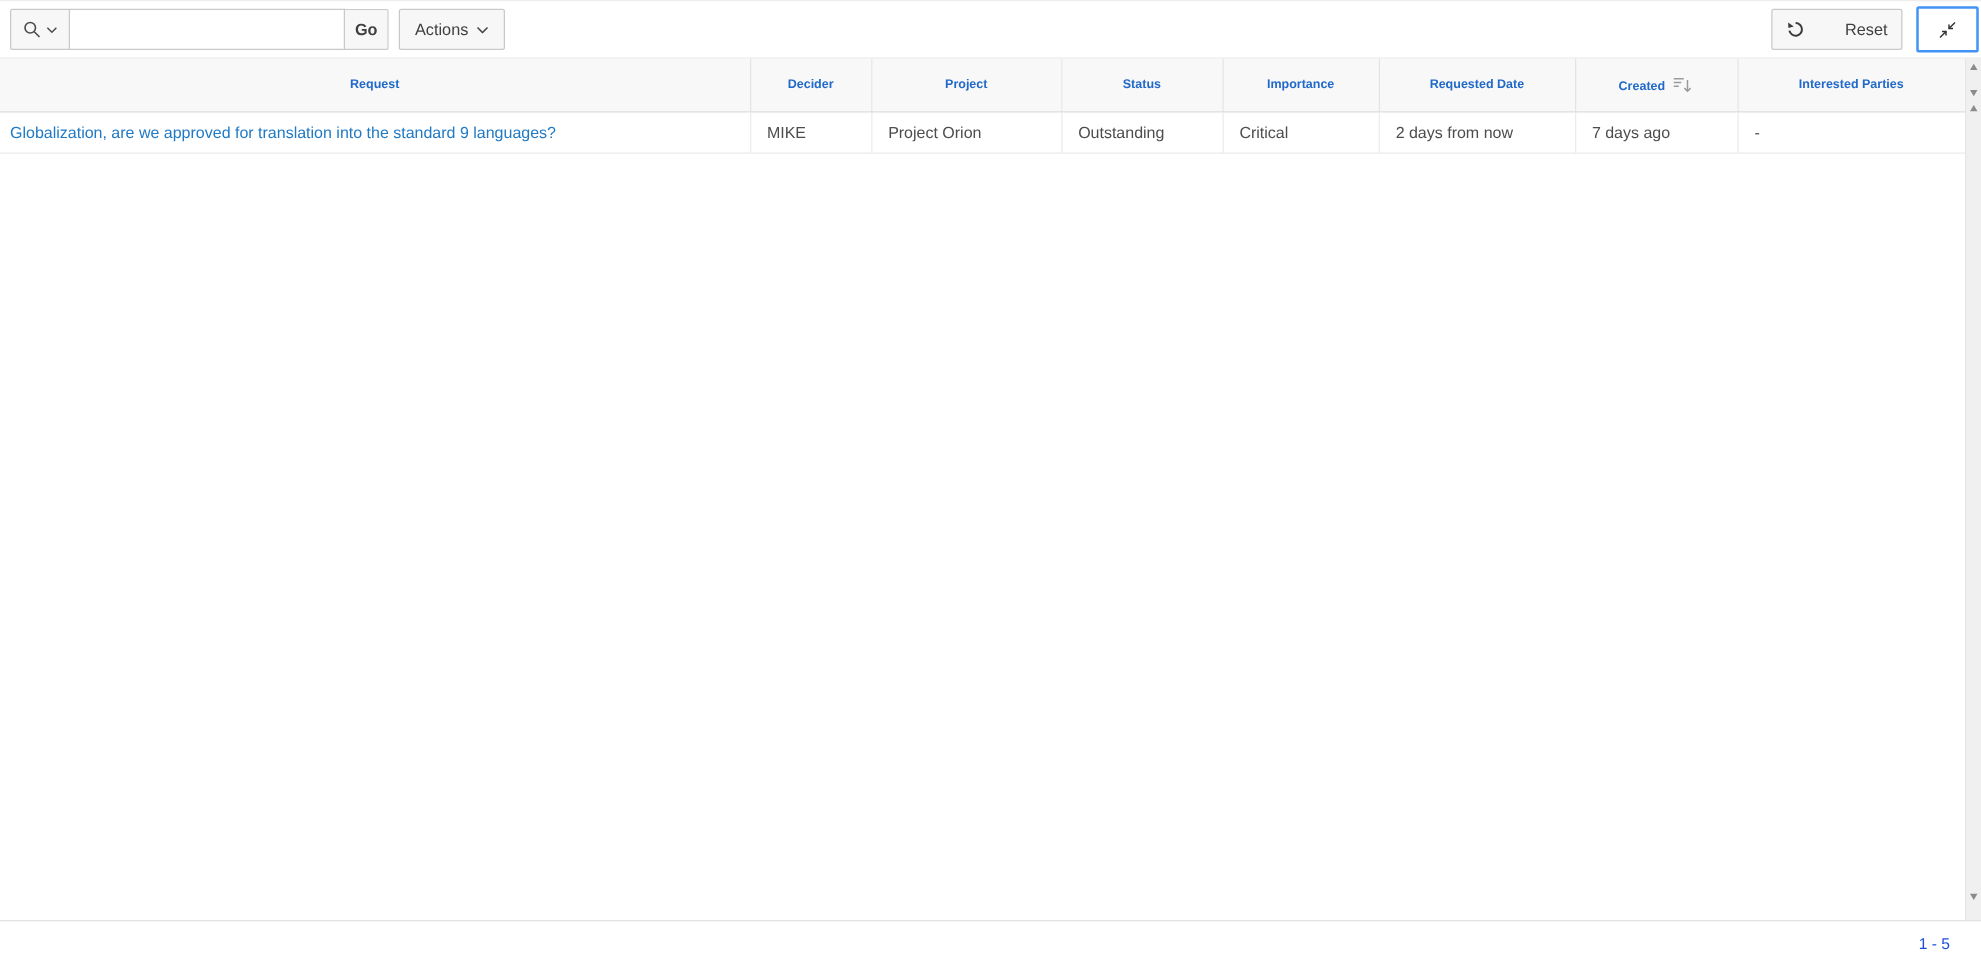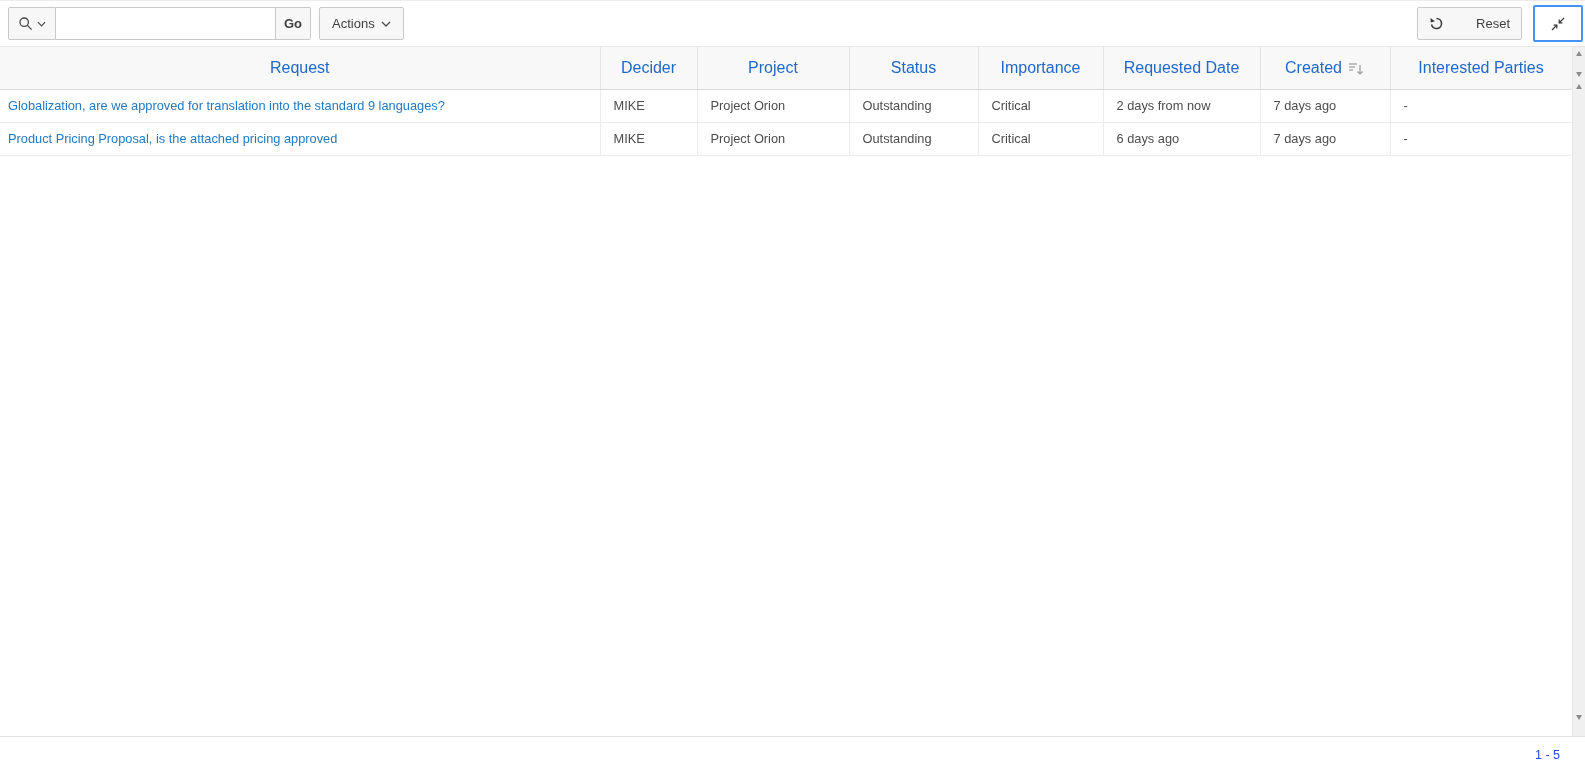--- a/index.html
+++ b/index.html
@@ -84,22 +84,22 @@
   }
   table.report {
     border-collapse: collapse;
     table-layout: fixed;
     width: 1572px;
   }
   table.report th {
     height: 42px;
     background: #f8f8f8;
     color: #2069c9;
-    font-size: 16px;
-    font-weight: normal;
+    font-size: 10px;
+    font-weight: bold;
     text-align: center;
     border-bottom: 1px solid #dbdbdb;
     border-right: 1px solid #e4e4e4;
     cursor: pointer;
     white-space: nowrap;
     overflow: hidden;
   }
   table.report th:last-child { border-right: 1px solid #e4e4e4; }
   table.report td {
     height: 33px;
@@ -236,30 +236,20 @@
         <tr>
           <td class="request-cell"><a href="#">Globalization, are we approved for translation into the standard 9 languages?</a></td>
           <td>MIKE</td>
           <td>Project Orion</td>
           <td>Outstanding</td>
           <td>Critical</td>
           <td>2 days from now</td>
           <td>7 days ago</td>
           <td>-</td>
         </tr>
-        <tr>
-          <td class="request-cell"><a href="#">Product Pricing Proposal, is the attached pricing approved</a></td>
-          <td>MIKE</td>
-          <td>Project Orion</td>
-          <td>Outstanding</td>
-          <td>Critical</td>
-          <td>6 days ago</td>
-          <td>7 days ago</td>
-          <td>-</td>
-        </tr>
       </tbody>
     </table>
 
     <div class="scrollbar">
       <div class="sb-arrow sb-up" style="top:4px"></div>
       <div class="sb-arrow sb-down" style="top:25px"></div>
       <div class="sb-arrow sb-up" style="top:37px"></div>
       <div class="sb-arrow sb-down" style="bottom:16px"></div>
     </div>
   </div>

